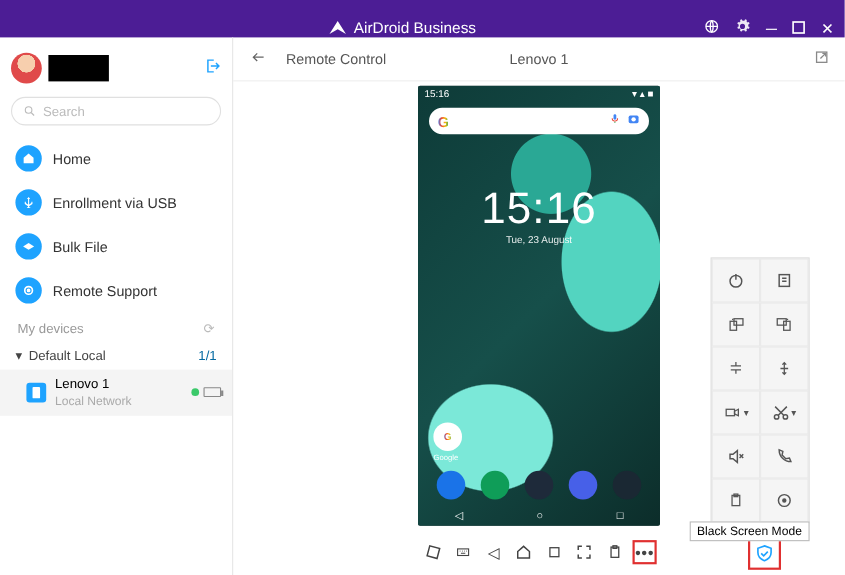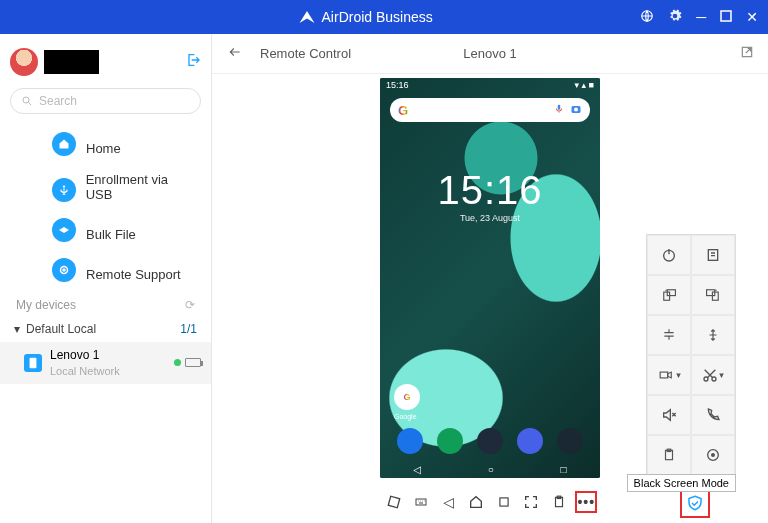--- a/index.html
+++ b/index.html
@@ -1,32 +1,32 @@
 <!DOCTYPE html>
 <html><head>
 <meta charset="utf-8">
 <style>
 * { box-sizing: border-box; margin: 0; padding: 0; font-family: -apple-system, Segoe UI, Arial, sans-serif; }
 body { width: 768px; height: 523px; display: flex; flex-direction: column; background: #fff; overflow: hidden; }
 
-.titlebar { height: 34px; background: #1d4ed8; display: flex; align-items: center; color: #fff; padding: 0 10px; }
+.titlebar { height: 34px; background: #4c1d95; display: flex; align-items: flex-end; color: #fff; padding: 0 10px; }
 .titlebar .app-title { margin: 0 auto; display: flex; align-items: center; font-size: 14px; font-weight: 500; }
 .titlebar .app-title svg { margin-right: 6px; }
 .titlebar .controls { display: flex; gap: 14px; align-items: center; }
 .titlebar .controls span { cursor: pointer; font-size: 14px; }
 
 .main { flex: 1; display: flex; min-height: 0; }
 
 .sidebar { width: 212px; border-right: 1px solid #e6e6e6; display: flex; flex-direction: column; padding-top: 8px; }
 .profile { display: flex; align-items: center; padding: 6px 10px 12px; position: relative; }
 .avatar { width: 28px; height: 28px; border-radius: 50%; background: radial-gradient(circle at 50% 35%, #f7cfae 0 35%, #e04a4a 36% 100%); position: relative; }
 .profile .blackbox { width: 55px; height: 24px; background: #000; margin-left: 6px; }
 .profile .signout { position: absolute; right: 10px; color: #1ea3ff; }
 .search { margin: 0 10px 10px; height: 26px; border: 1px solid #e0e0e0; border-radius: 13px; display: flex; align-items: center; padding: 0 10px; color: #bbb; font-size: 12px; }
-.nav-item { display: flex; align-items: flex-end; padding: 8px 14px; font-size: 13px; color: #333; cursor: pointer; margin-left: 38px; }
+.nav-item { display: flex; align-items: center; padding: 8px 14px; font-size: 13px; color: #333; cursor: pointer; }
 .nav-item .ico { width: 24px; height: 24px; border-radius: 50%; background: #1ea3ff; display: flex; align-items: center; justify-content: center; margin-right: 10px; color: #fff; }
 .section-label { padding: 8px 16px 4px; font-size: 12px; color: #999; display: flex; justify-content: space-between; align-items: center; }
 .group { padding: 6px 14px; font-size: 12px; color: #444; display: flex; align-items: center; justify-content: space-between; }
 .group .left { display: flex; align-items: center; gap: 6px; }
 .device { padding: 6px 10px 6px 24px; display: flex; align-items: center; background: #f4f4f4; font-size: 12px; cursor: pointer; }
 .device .dico { width: 18px; height: 18px; background: #1ea3ff; border-radius: 3px; display: flex; align-items: center; justify-content: center; margin-right: 8px; }
 .device .info { flex: 1; line-height: 1.3; }
 .device .sub { color: #aaa; font-size: 11px; }
 .device .status { display: flex; align-items: center; gap: 4px; }
 .dot { width: 7px; height: 7px; border-radius: 50%; background: #3bc96a; }

